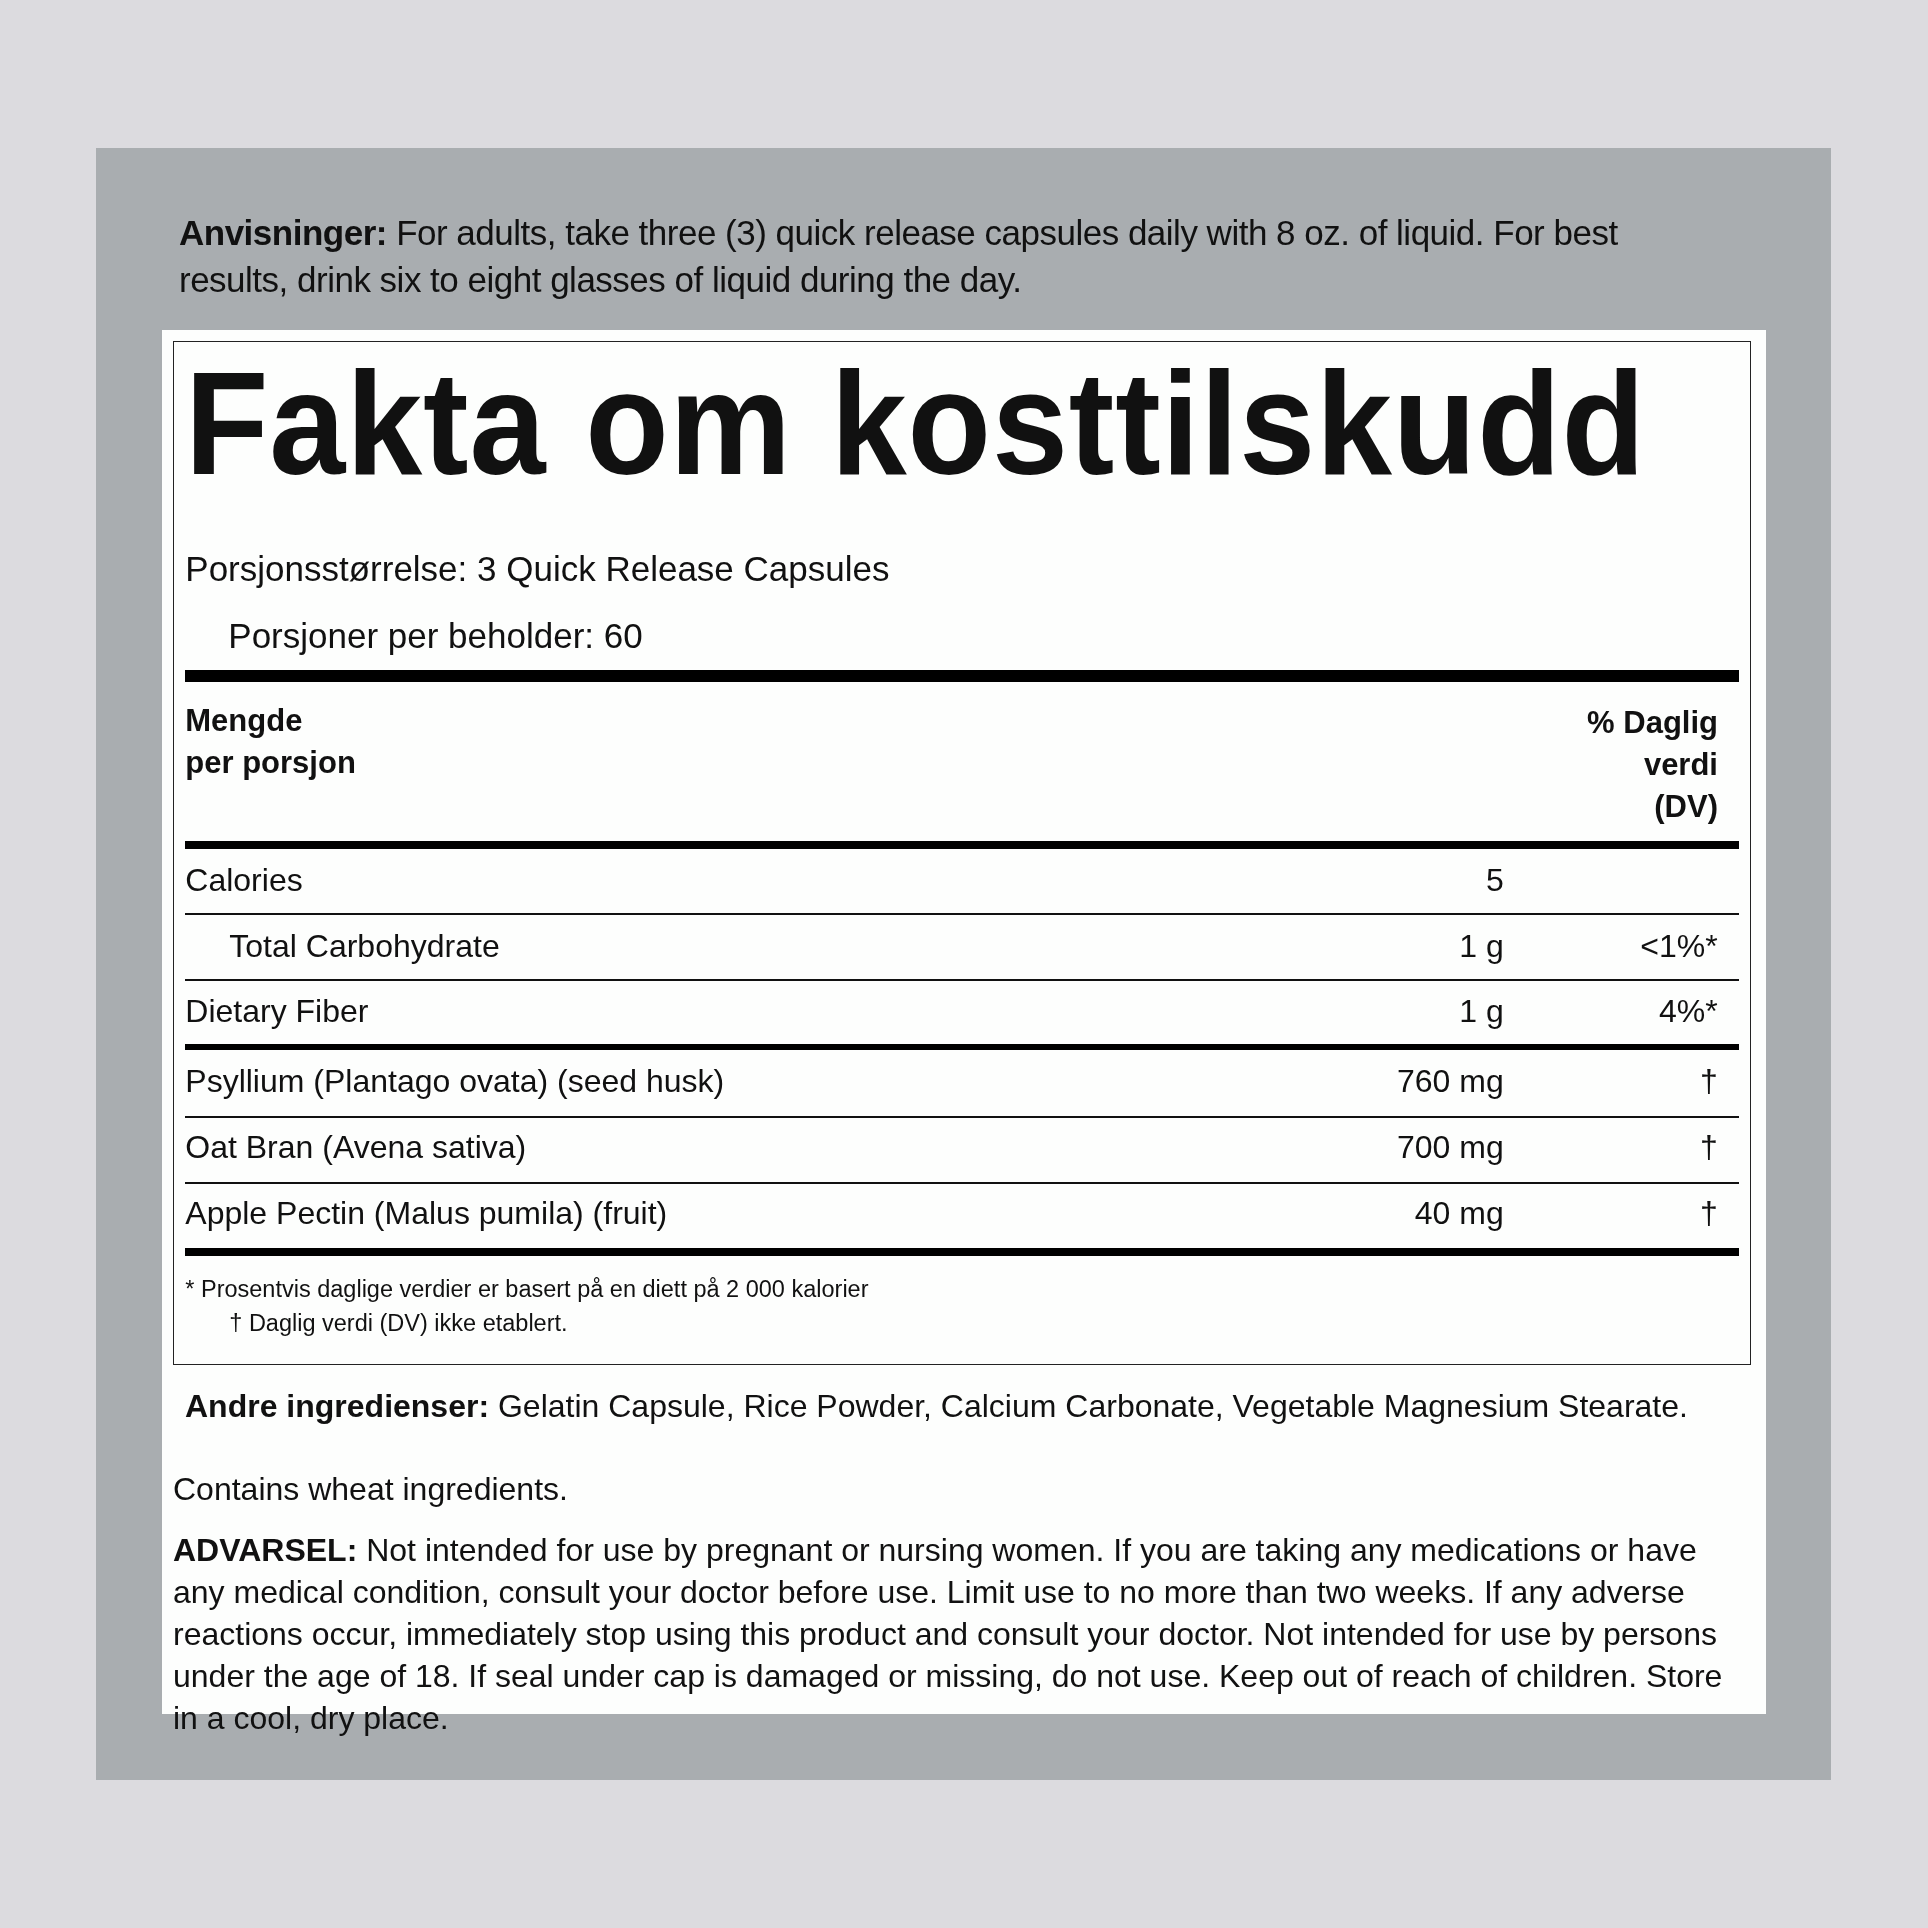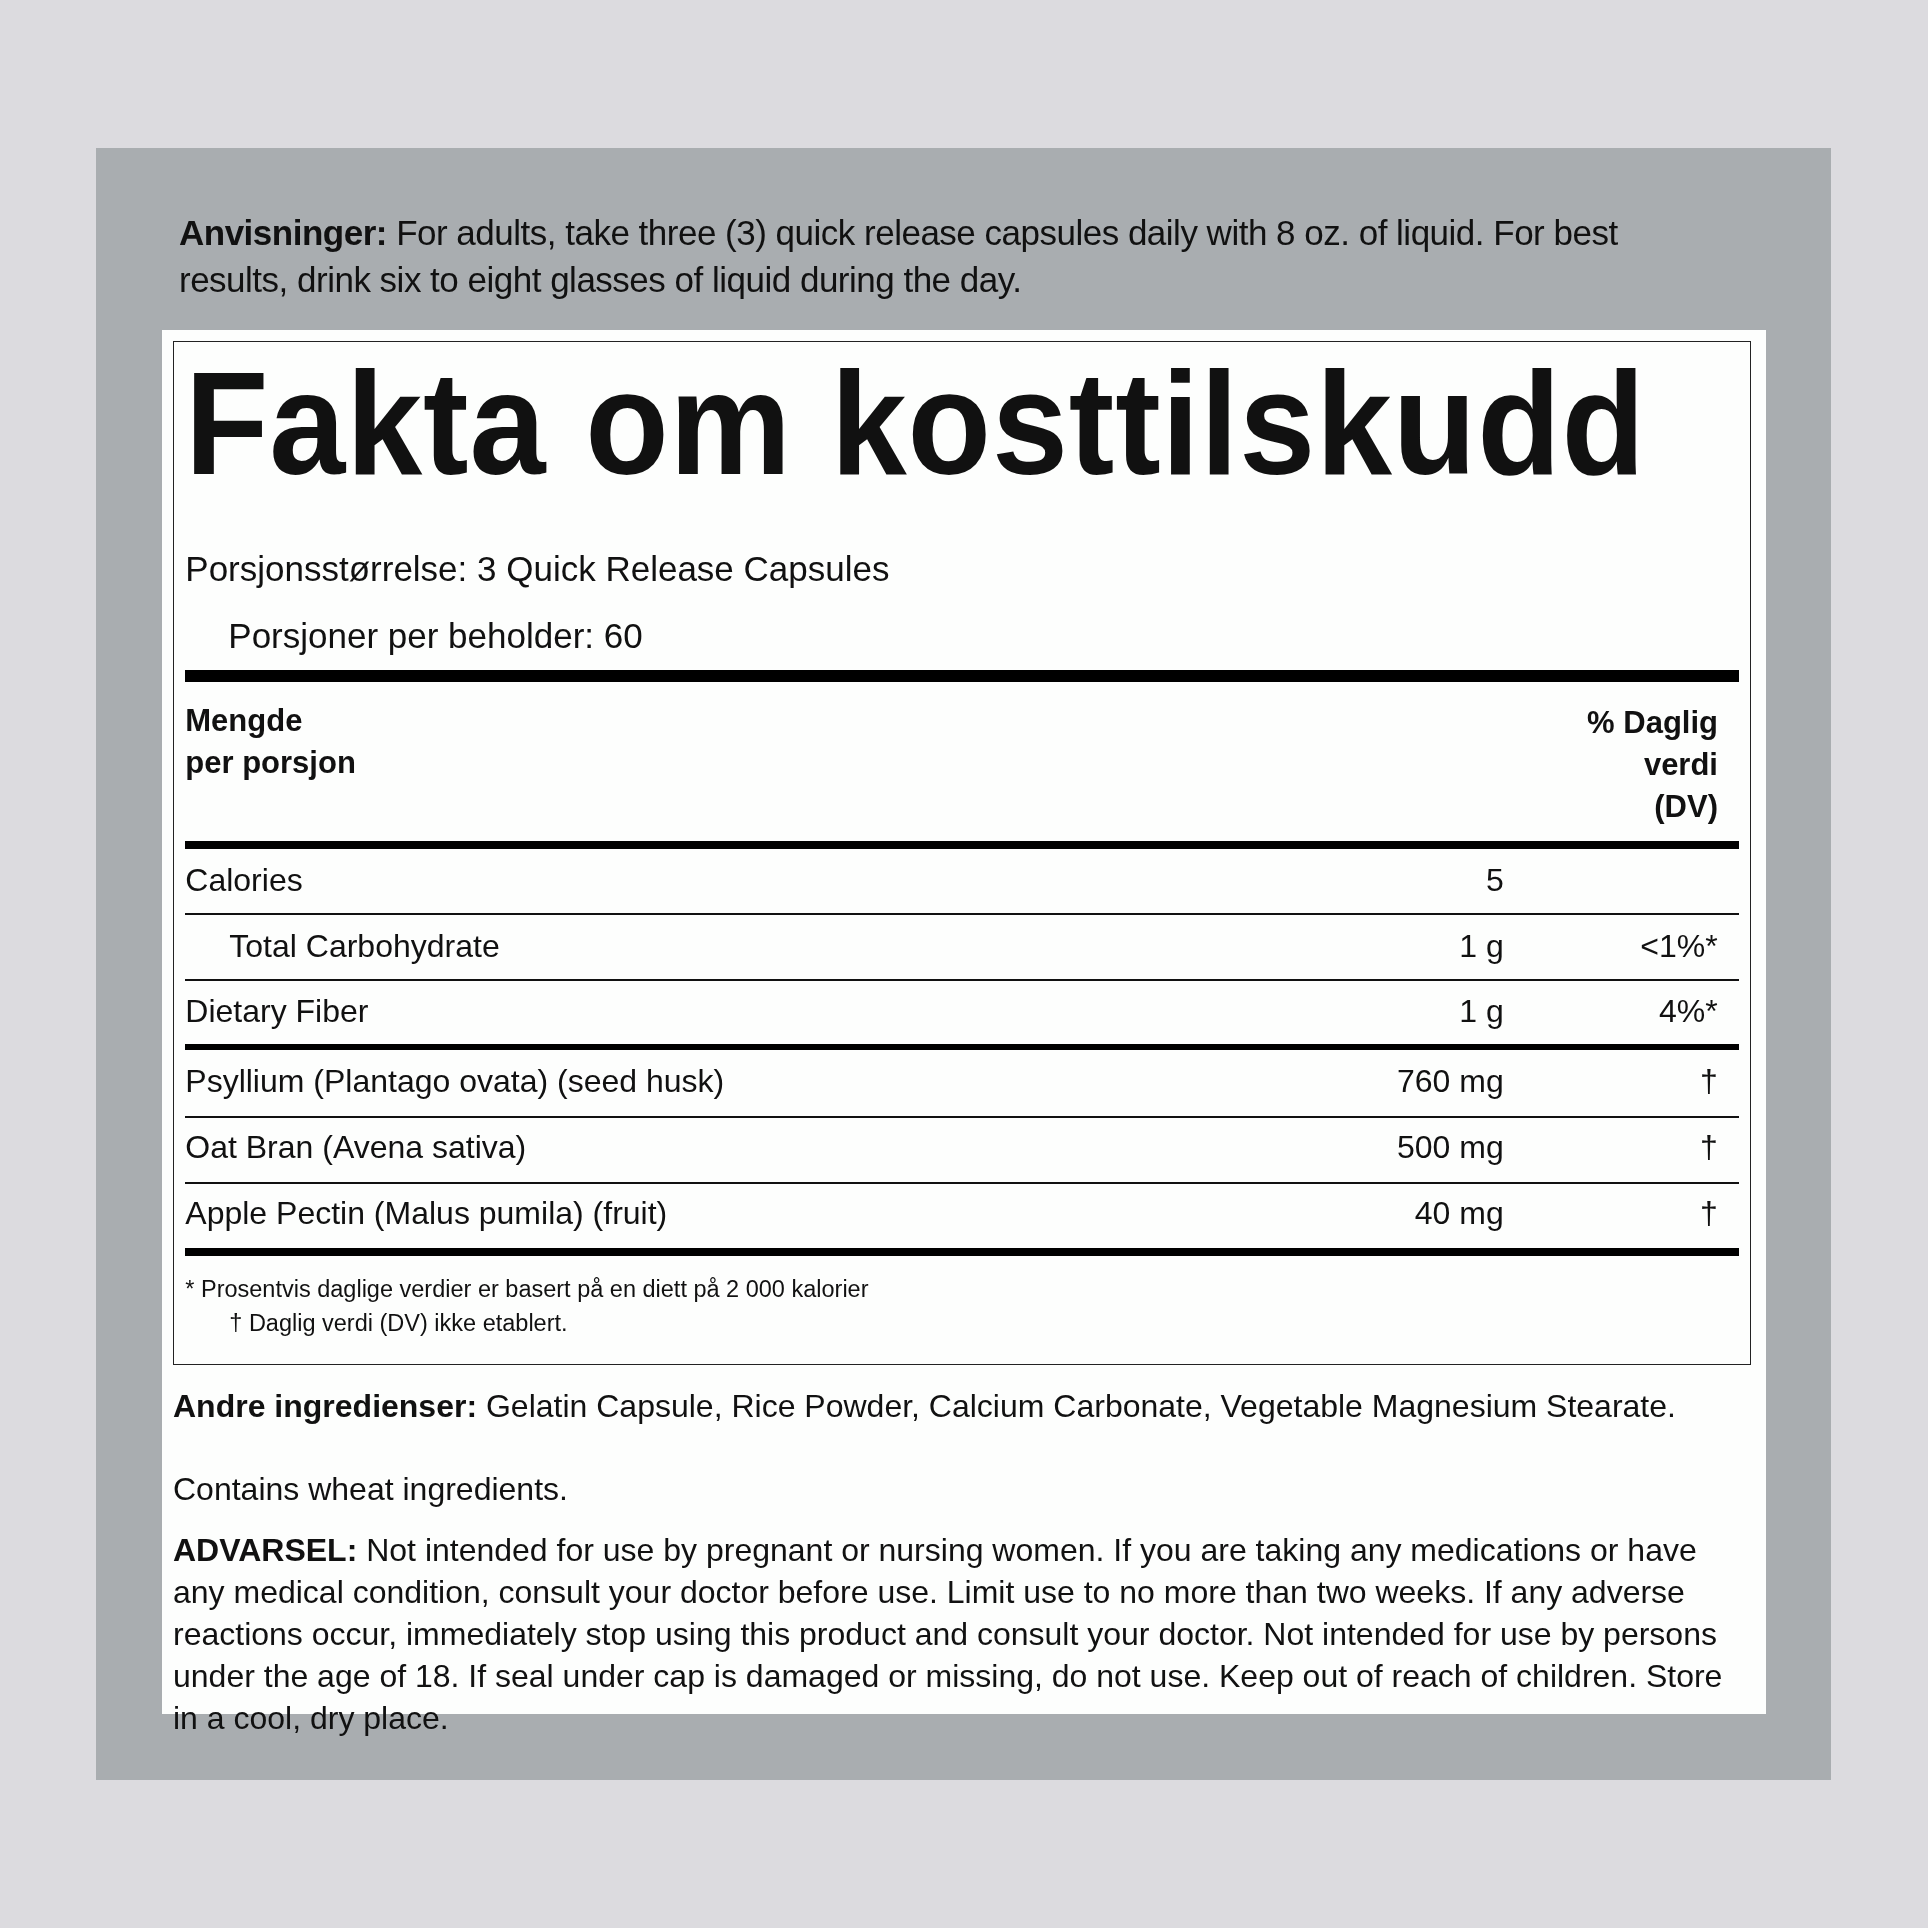--- a/index.html
+++ b/index.html
@@ -80,36 +80,36 @@
   </div>
   <div class="bar" style="top:702px;height:5.6px;"></div>
   <div class="row" style="top:708px;">
     <span class="name">Psyllium (Plantago ovata) (seed husk)</span>
     <span class="amt">760 mg</span>
     <span class="dv">†</span>
   </div>
   <div class="thin" style="top:774px;"></div>
   <div class="row" style="top:774px;">
     <span class="name">Oat Bran (Avena sativa)</span>
-    <span class="amt">500 mg</span>
+    <span class="amt">700 mg</span>
     <span class="dv">†</span>
   </div>
   <div class="thin" style="top:840px;"></div>
   <div class="row" style="top:840px;">
     <span class="name">Apple Pectin (Malus pumila) (fruit)</span>
     <span class="amt">40 mg</span>
     <span class="dv">†</span>
   </div>
   <div class="bar" style="top:906px;height:7.5px;"></div>
 
   <div class="foot" style="top:934px;">* Prosentvis daglige verdier er basert på en diett på 2 000 kalorier</div>
   <div class="foot" style="top:968px;margin-left:44px;">† Daglig verdi (DV) ikke etablert.</div>
 </div>
 
-<div class="other" style="top:1388px;">
+<div class="other" style="top:1388px;margin-left:12px;">
   <span class="b">Andre ingredienser:</span><span> Gelatin Capsule, Rice Powder, Calcium Carbonate, Vegetable Magnesium Stearate.</span>
 </div>
 <div class="other" style="top:1471px;">Contains wheat ingredients.</div>
 
 <div class="warn">
   <span class="b">ADVARSEL:</span><span> Not intended for use by pregnant or nursing women. If you are taking any medications or have any medical condition, consult your doctor before use. Limit use to no more than two weeks. If any adverse reactions occur, immediately stop using this product and consult your doctor. Not intended for use by persons under the age of 18. If seal under cap is damaged or missing, do not use. Keep out of reach of children. Store in a cool, dry place.</span>
 </div>
 
 
 </body></html>

